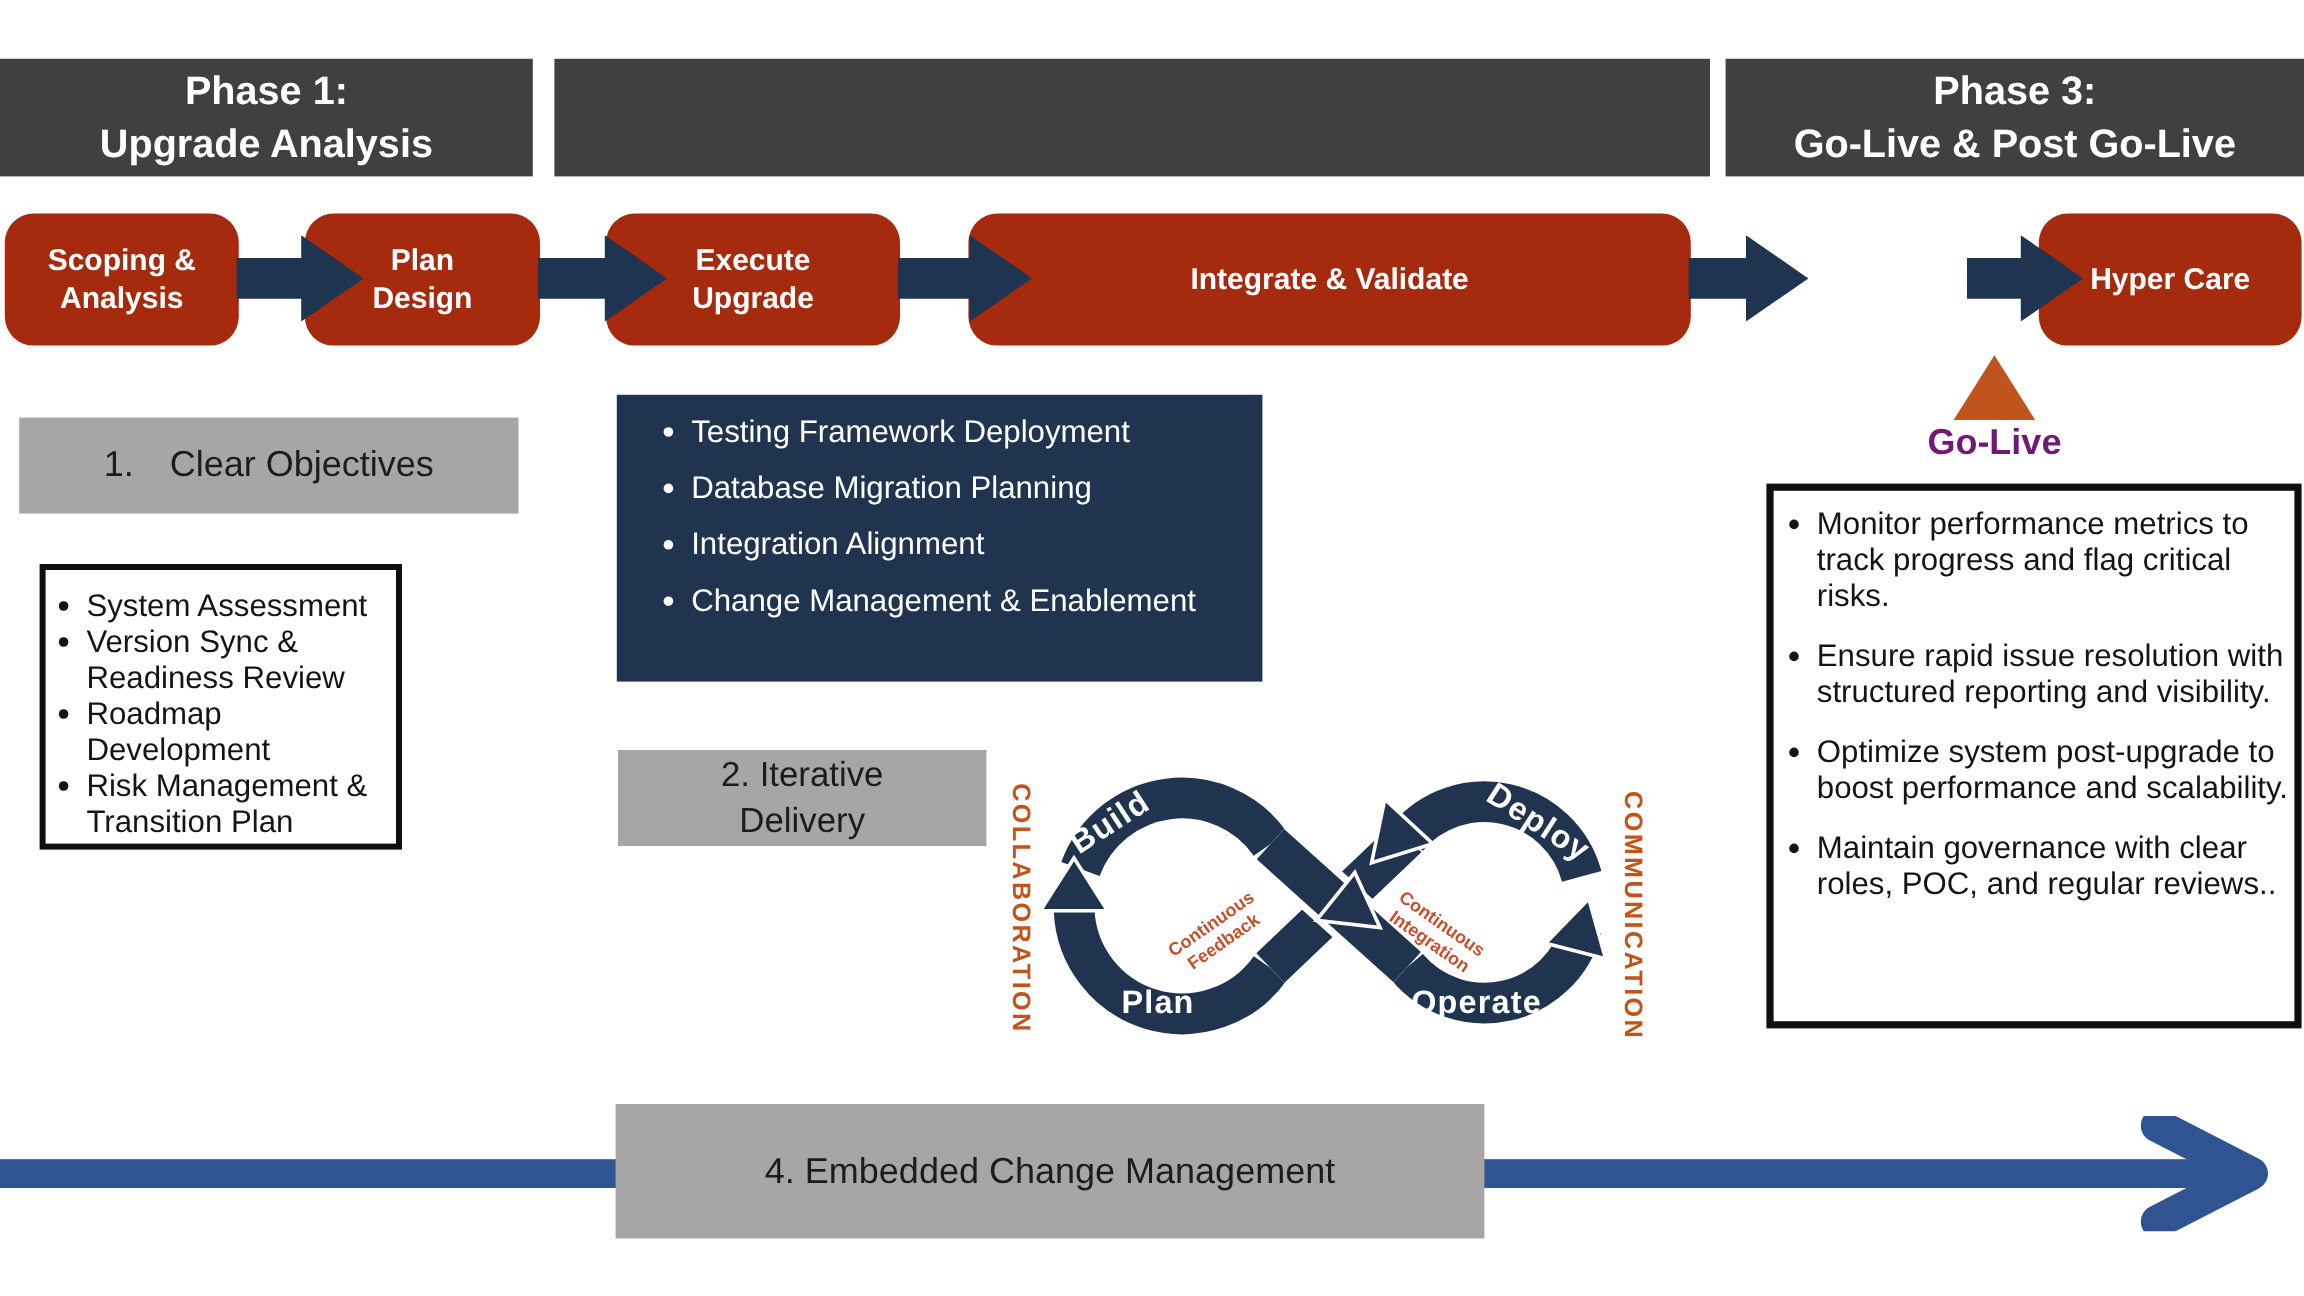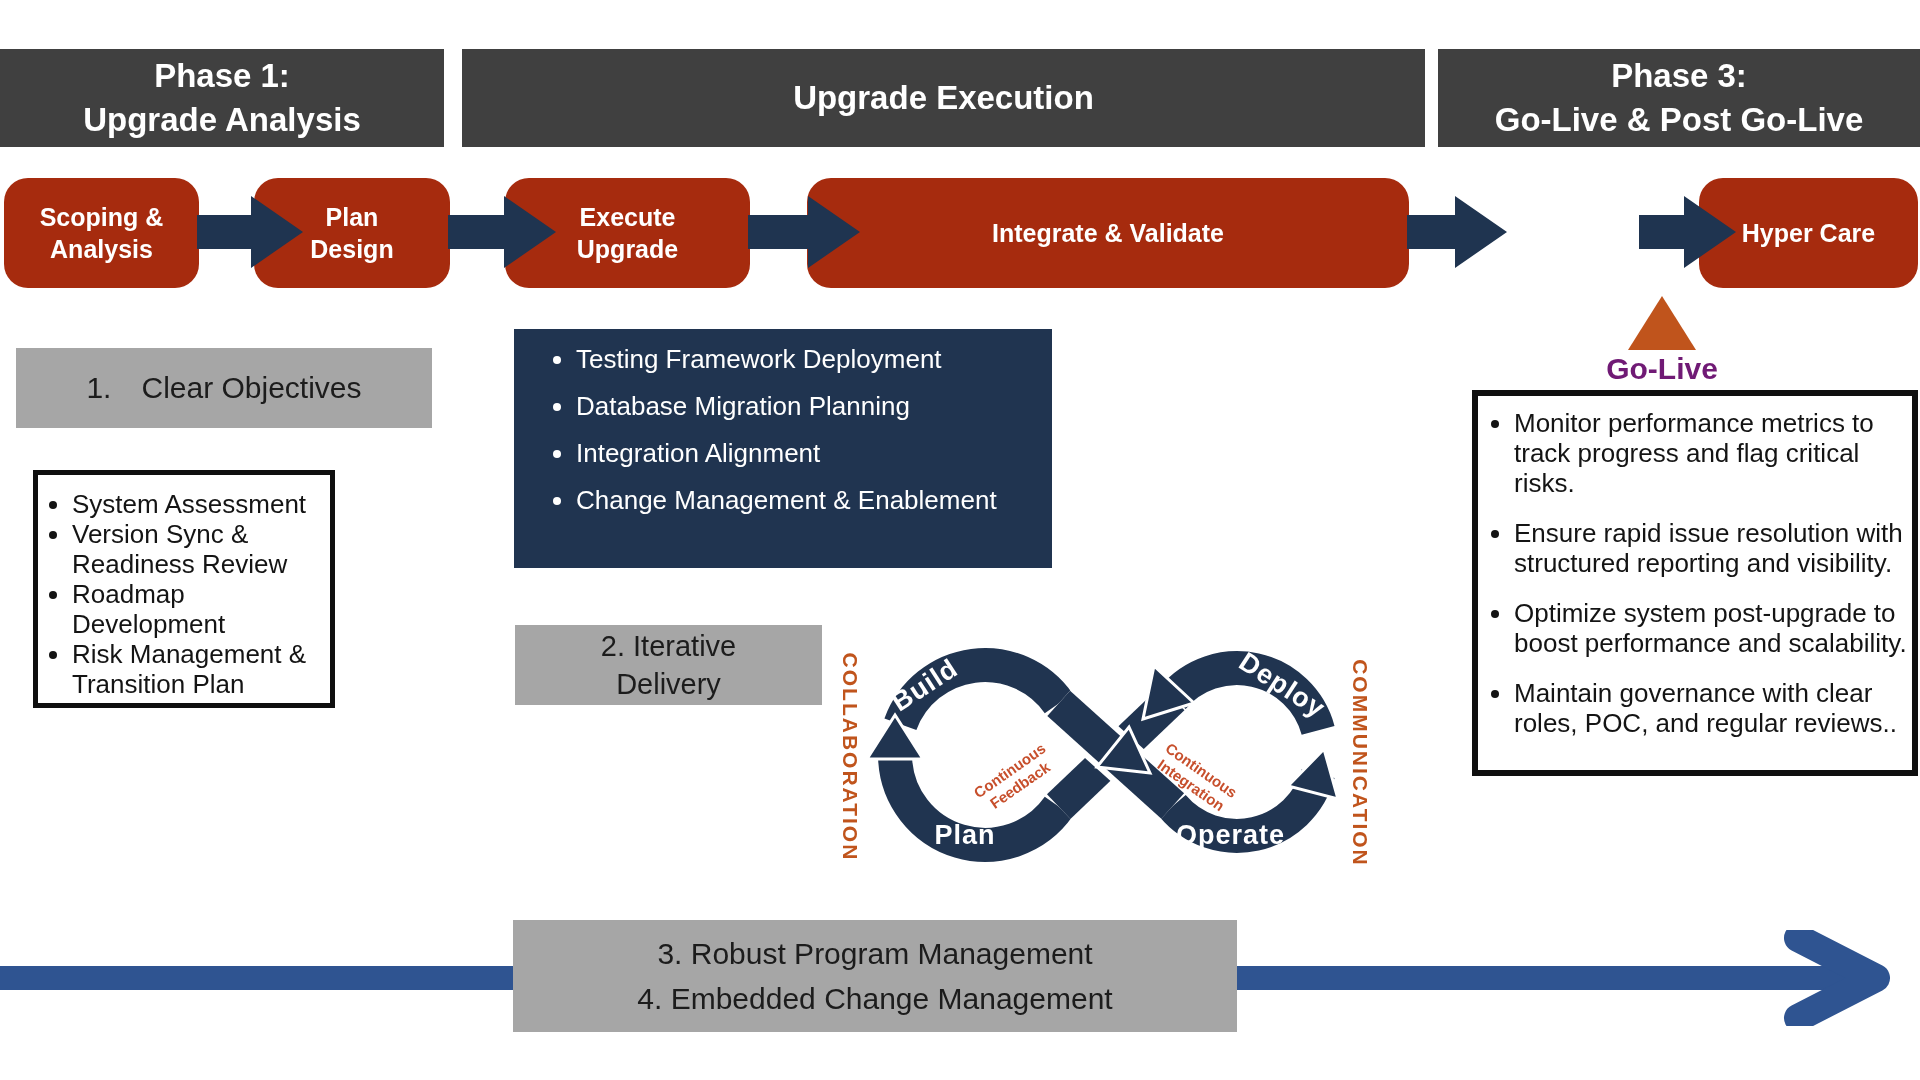--- a/index.html
+++ b/index.html
@@ -29,21 +29,21 @@
   .obj1{left:16px;top:348px;width:416px;height:80px;font-size:30px;}
   .obj1 .num{margin-right:30px;}
   .obj2{left:515px;top:625px;width:307px;height:80px;font-size:29px;line-height:38px;white-space:pre-line;}
   .obj34{left:513px;top:920px;width:724px;height:112px;font-size:30px;line-height:45px;z-index:3;
          flex-direction:column;}
 
   
   .black-box{position:absolute;background:#fff;border:5px solid #0f0f0f;box-sizing:border-box;color:#141414;}
   .bb1{left:33px;top:470px;width:302px;height:238px;padding:14px 4px 12px 2px;}
   .bb1 ul{margin:0;padding-left:32px;font-size:26px;line-height:30px;}
-  .bb3{left:1472px;top:390px;width:446px;height:386px;border-width:6px;padding:12px 4px 0 2px;}
+  .bb3{left:1472px;top:403px;width:446px;height:454px;border-width:6px;padding:12px 4px 0 2px;}
   .bb3 ul{margin:0;padding-left:34px;font-size:26px;line-height:30px;}
   .bb3 li{margin-bottom:20px;}
 
   
   .navy-panel{position:absolute;left:514px;top:329px;width:538px;height:239px;background:#203450;}
   .navy-panel ul{margin:0;padding:16px 10px 0 62px;color:#fff;font-size:26px;line-height:28px;}
   .navy-panel li{margin-bottom:19px;}
 
   
   .golive-tri{position:absolute;left:1628px;top:296px;width:0;height:0;
@@ -73,21 +73,20 @@
 </head>
 <body>
 
 <div class="canvas">
 
   <div class="phase-header ph1">
     <span>Phase 1:</span>
     <span>Upgrade Analysis</span>
   </div>
   <div class="phase-header ph2">
-    <span>Upgrade Execution</span>
   </div>
   <div class="phase-header ph3">
     <span>Phase 3:</span>
     <span>Go-Live &amp; Post Go-Live</span>
   </div>
 
   <div class="step s1">Scoping &amp;
 Analysis</div>
   <div class="step s2">Plan
 Design</div>
@@ -174,17 +173,16 @@
       <li>Optimize system post-upgrade to boost performance and scalability.</li>
       <li>Maintain governance with clear roles, POC, and regular reviews..</li>
     </ul>
   </div>
 
   <svg class="bottom-arrow" viewBox="0 0 1920 96">
     <rect x="0" y="36" width="1848" height="24" fill="#2F5491"></rect>
     <path d="M1798 8 L1876 48 L1798 88" fill="none" stroke="#2F5491" stroke-width="28" stroke-linecap="round" stroke-linejoin="round"></path>
   </svg>
   <div class="gray-banner obj34">
-    <span>3. Robust Program Management</span>
     <span>4. Embedded Change Management</span>
   </div>
 
 </div>
 
 </body></html>

